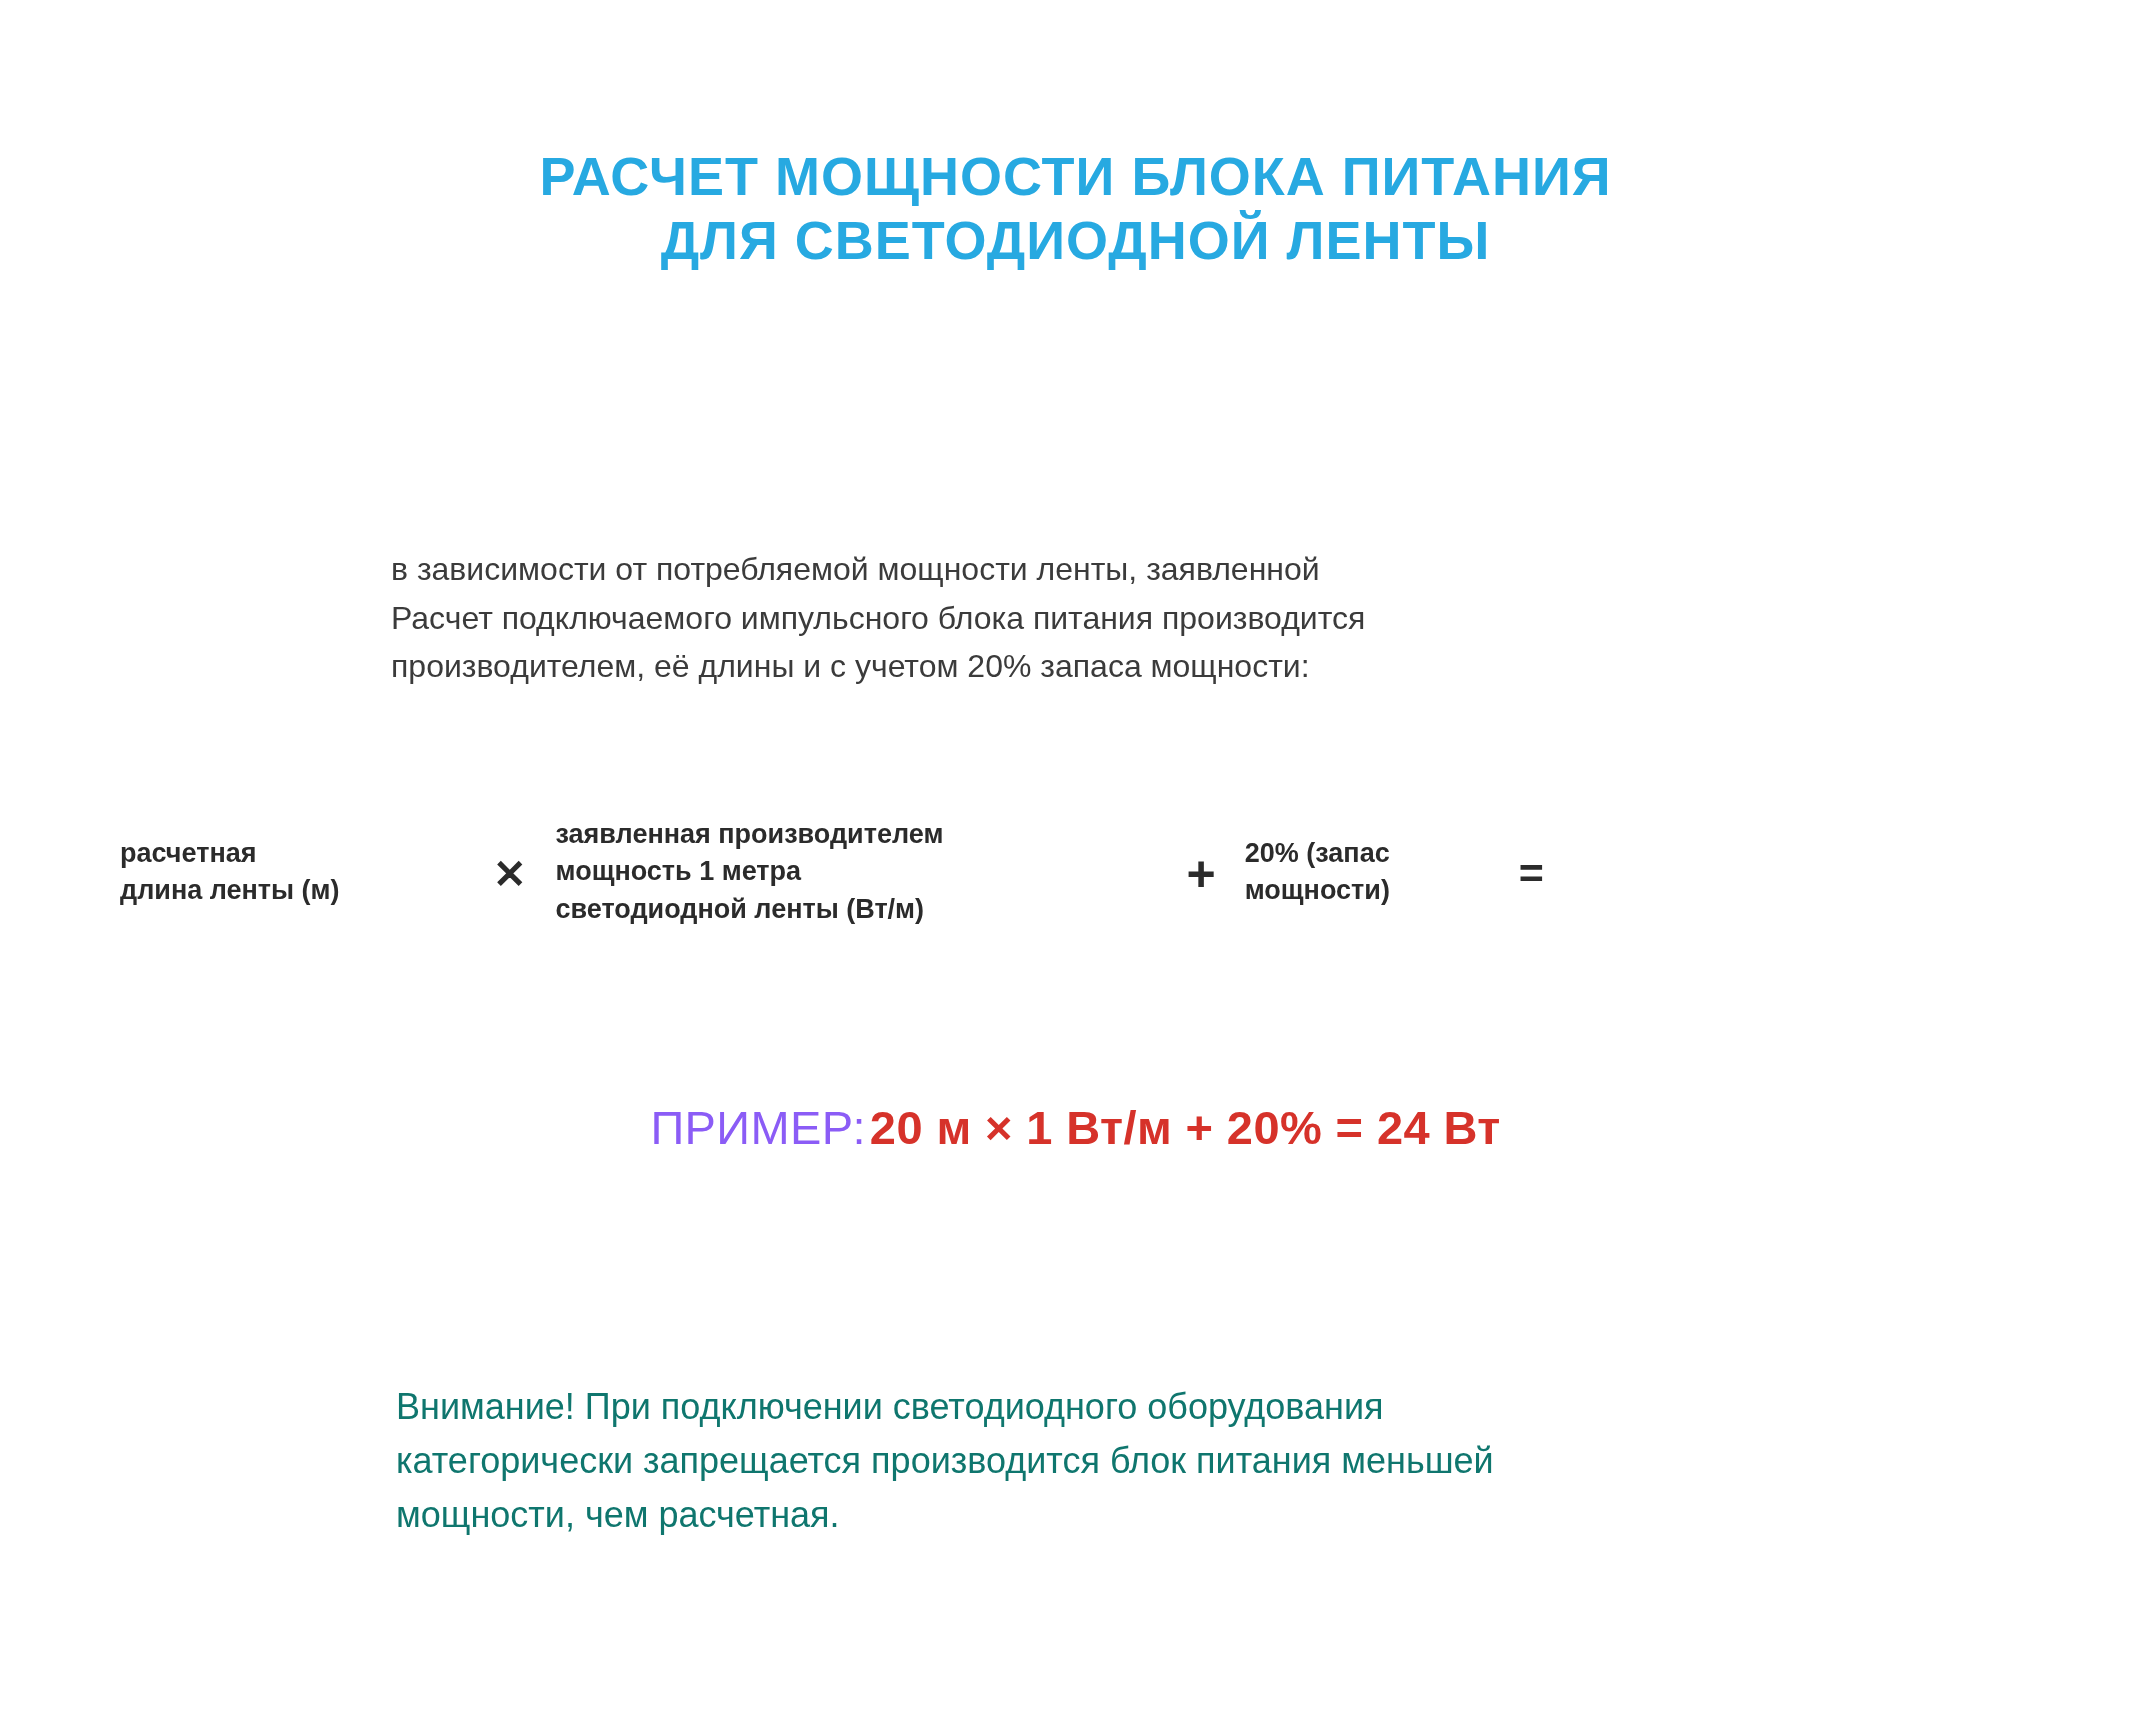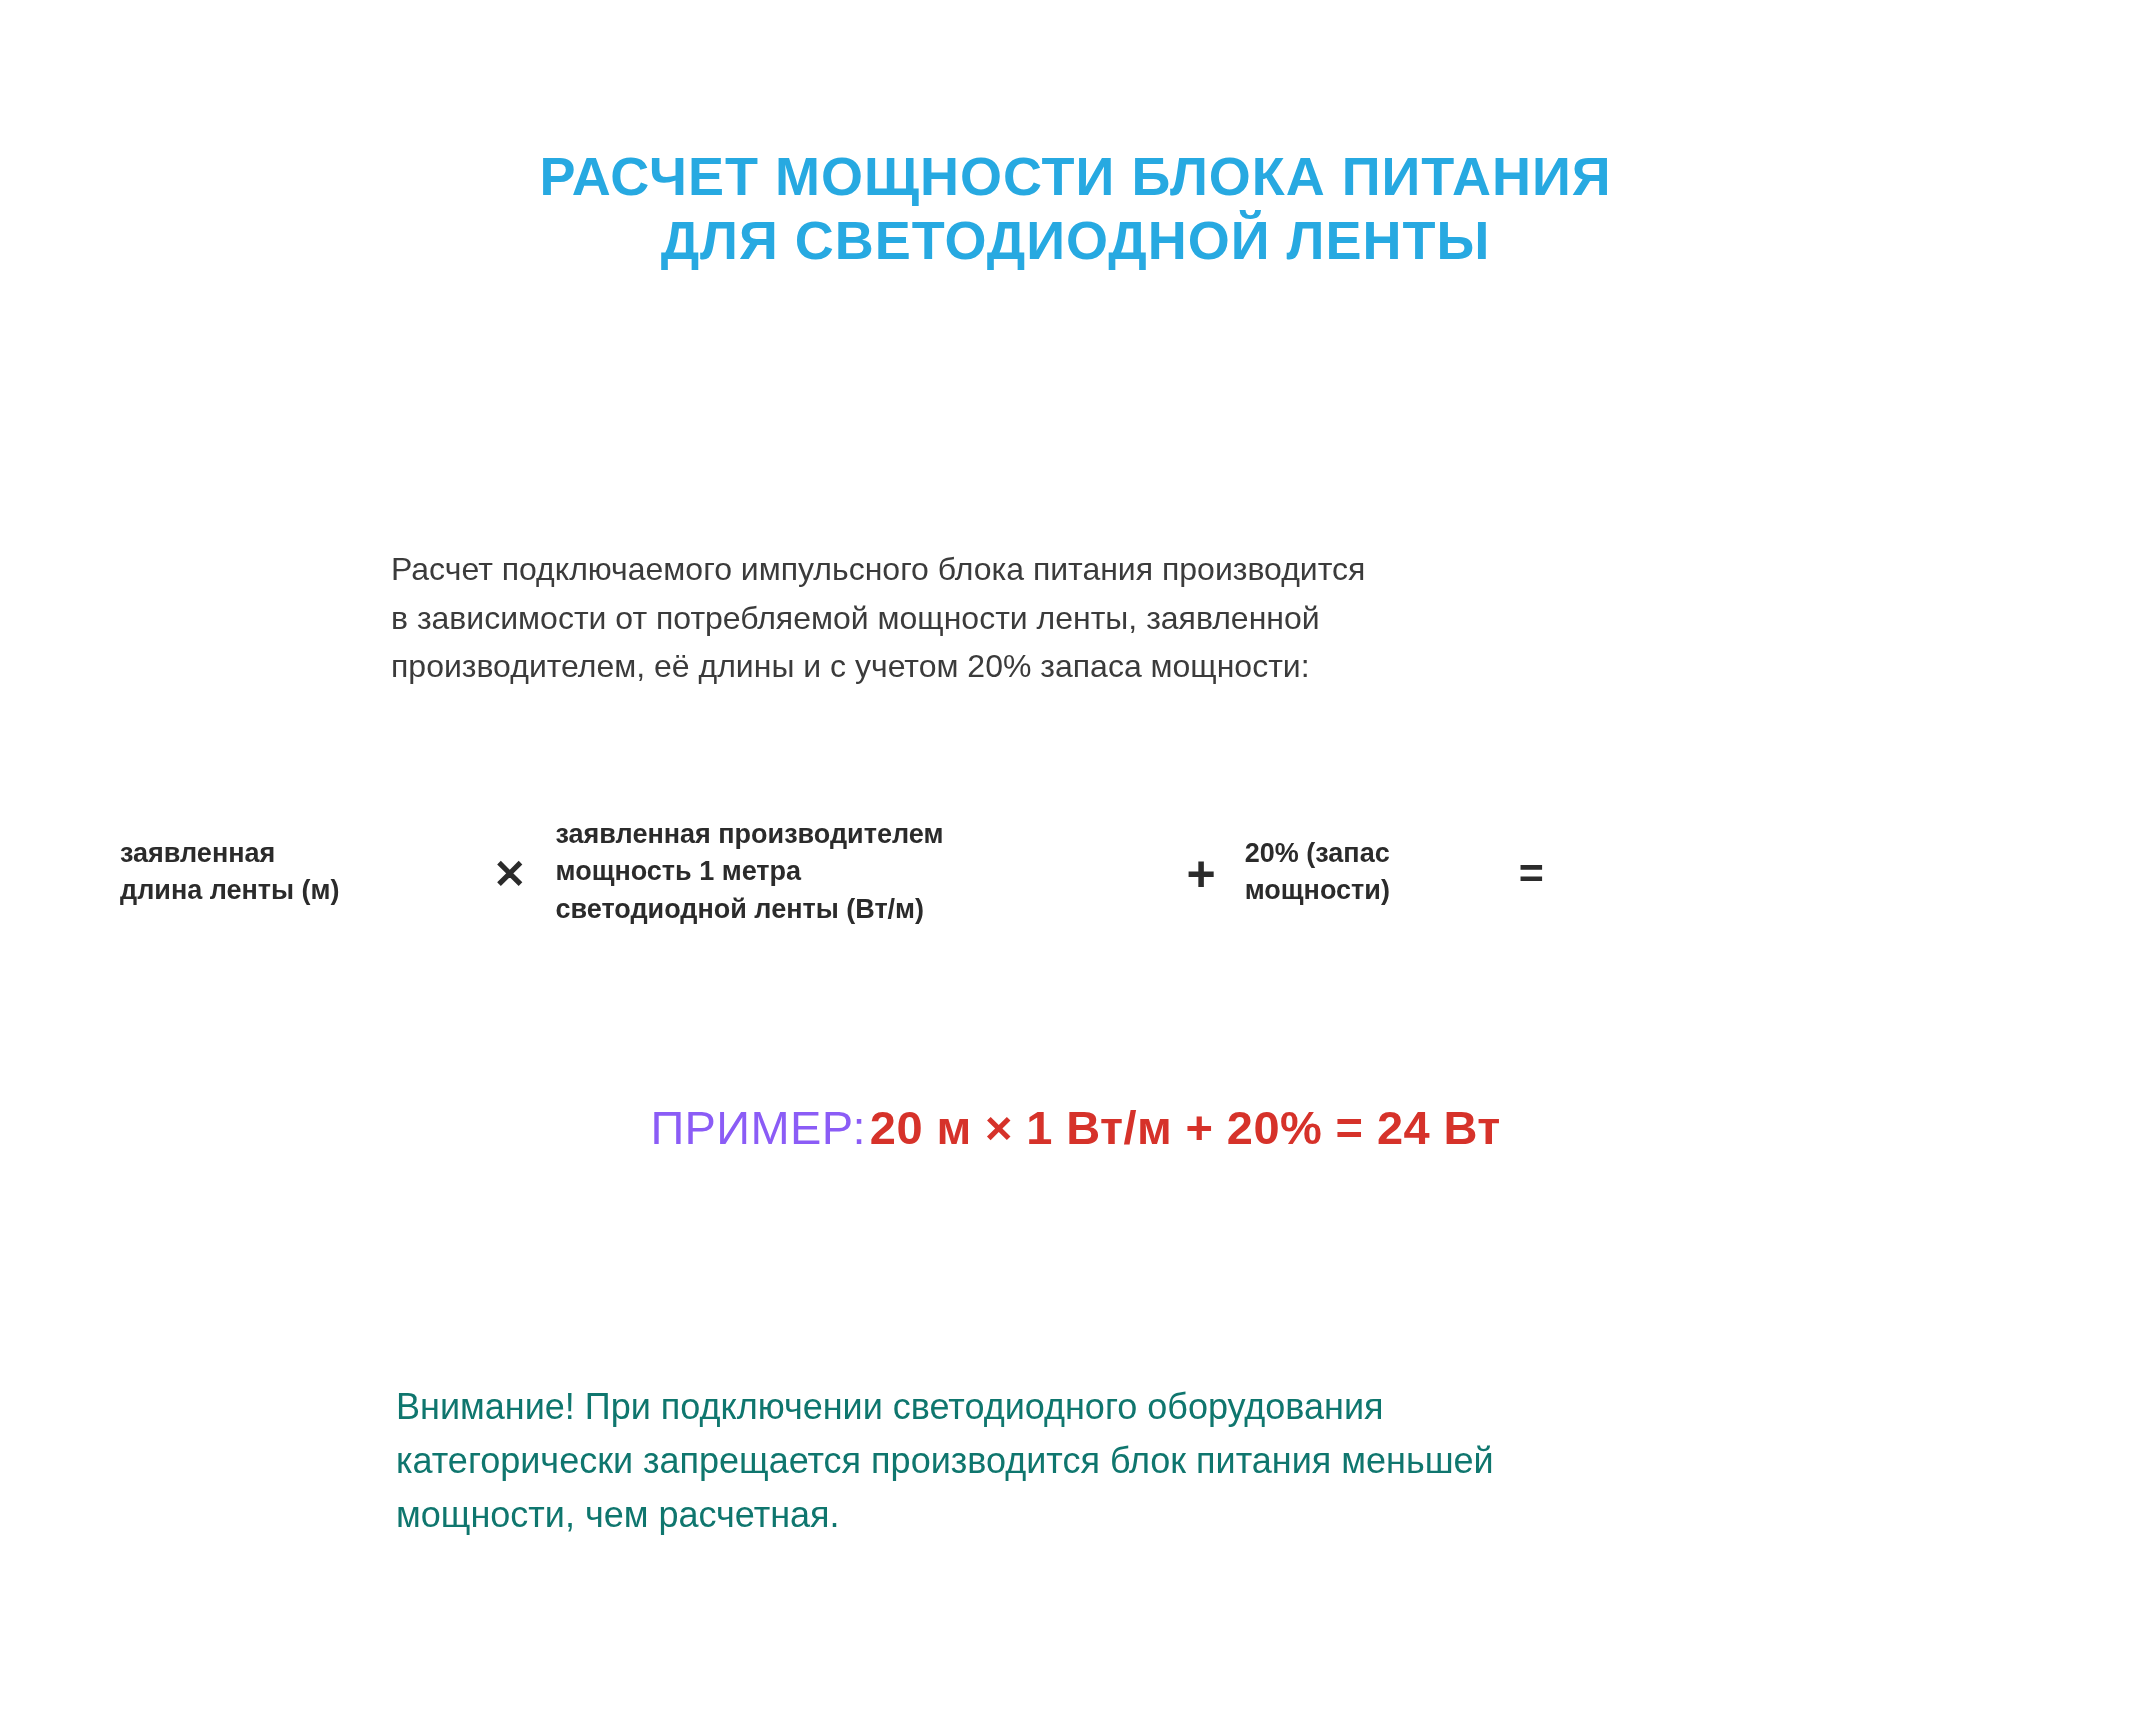--- a/index.html
+++ b/index.html
@@ -126,29 +126,29 @@
 <body>
 
 <div class="page">
 
   <div class="title-block">
     <div class="title-line">РАСЧЕТ МОЩНОСТИ БЛОКА ПИТАНИЯ</div>
     <div class="title-line">ДЛЯ СВЕТОДИОДНОЙ ЛЕНТЫ</div>
   </div>
 
   <div class="intro">
+    <div>в зависимости от потребляемой мощности ленты, заявленной</div>
     <div>Расчет подключаемого импульсного блока питания производится</div>
-    <div>в зависимости от потребляемой мощности ленты, заявленной</div>
     <div>производителем, её длины и с учетом 20% запаса мощности:</div>
   </div>
 
   <div class="formula">
 
     <div class="f-term t1">
-      <div>заявленная</div>
+      <div>расчетная</div>
       <div>длина ленты (м)</div>
     </div>
 
     <div class="f-op times">✕</div>
 
     <div class="f-term t2">
       <div>заявленная производителем</div>
       <div>мощность 1 метра</div>
       <div>светодиодной ленты (Вт/м)</div>
     </div>

